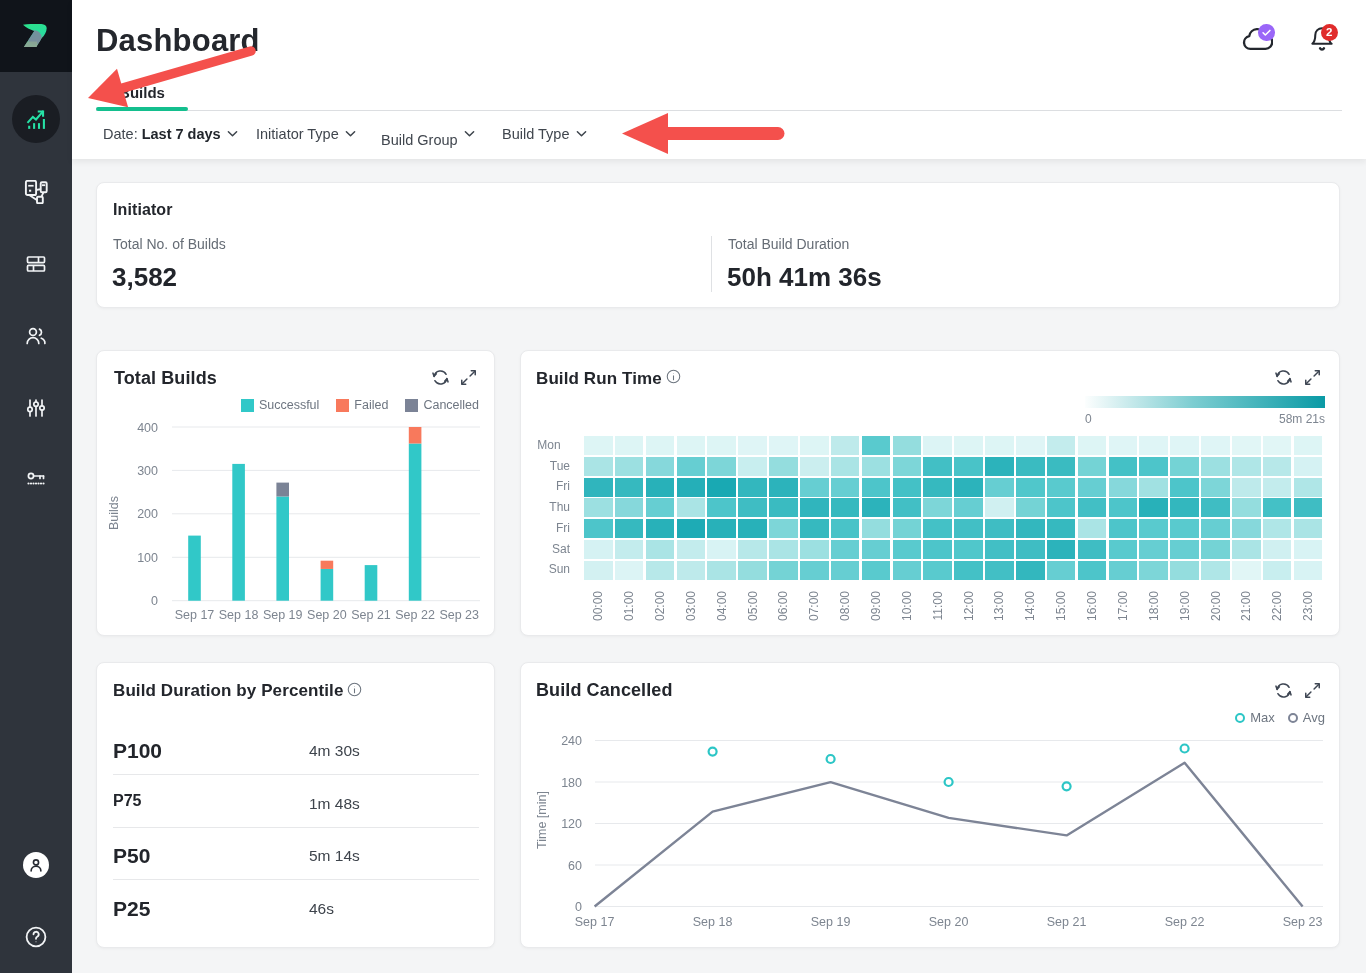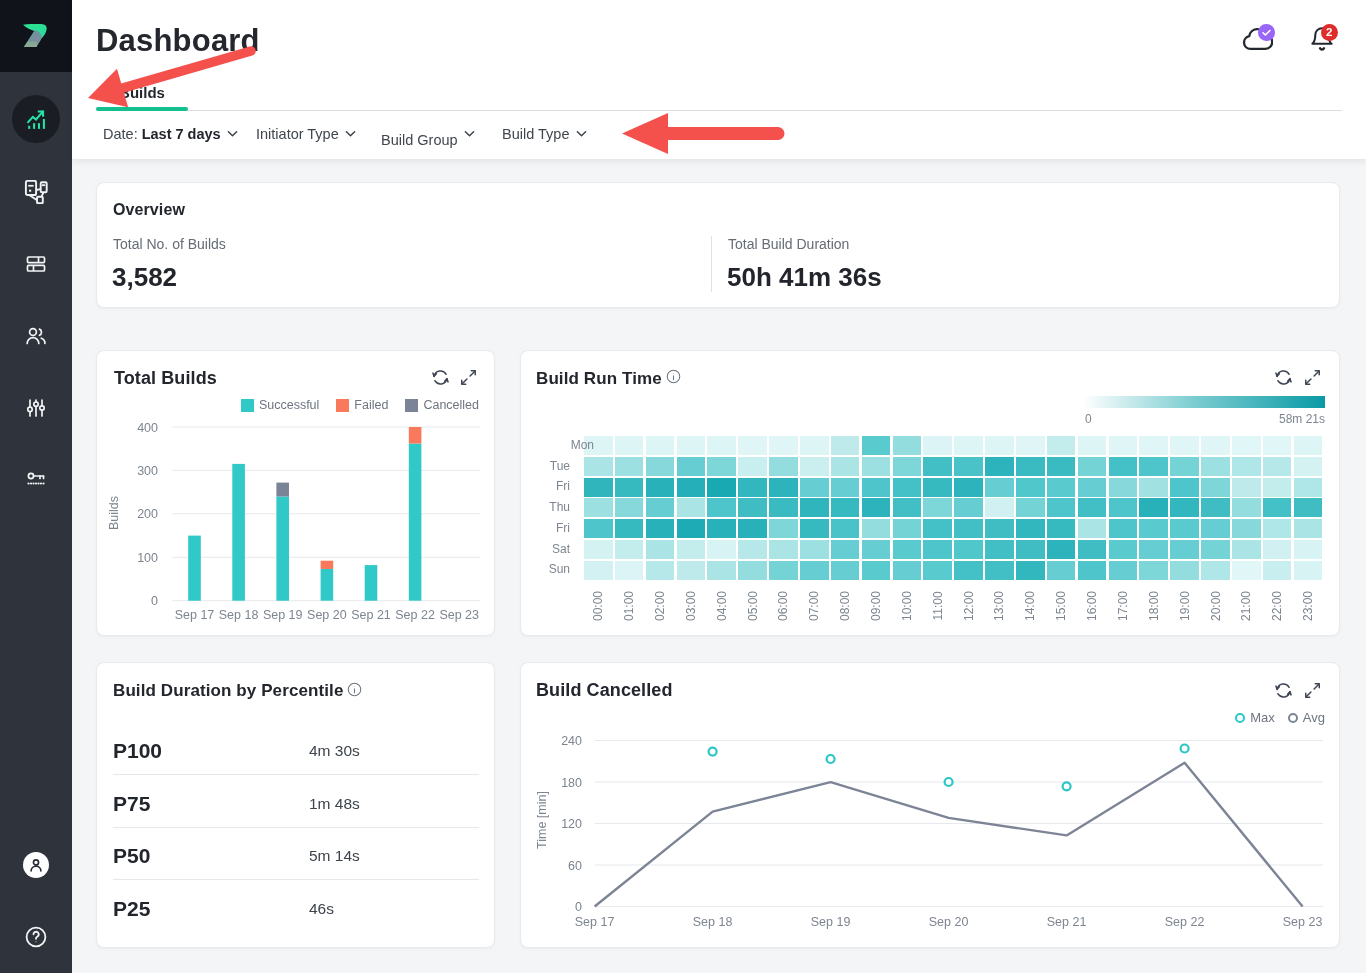--- a/index.html
+++ b/index.html
@@ -126,21 +126,21 @@
     <polyline points="1.5 1.5 6 6 10.5 1.5"></polyline>
   </svg>
 <svg class="abs" style="left:0;top:0" width="800" height="160" viewBox="0 0 800 160">
     <line x1="251.0" y1="51.0" x2="120.7" y2="88.6" stroke="#f4504c" stroke-width="9.5" stroke-linecap="round"></line>
     <polygon points="88.0,98.0 117.0,68.8 128.1,107.2" fill="#f4504c"></polygon>
     <line x1="778.0" y1="133.5" x2="666.0" y2="133.5" stroke="#f4504c" stroke-width="13.0" stroke-linecap="round"></line>
     <polygon points="622.0,133.5 668.0,113.0 668.0,154.0" fill="#f4504c"></polygon>
   </svg>
 
 <div class="card" style="left:96px;top:182px;width:1244px;height:126px"></div>
-<div class="ctitle" style="left:113px;top:201px;font-size:16px">Overview</div>
+<div class="ctitle" style="left:113px;top:201px;font-size:16px">Initiator</div>
 <div class="abs" style="left:711px;top:236px;width:1px;height:56px;background:#dfe1e4"></div>
 <div class="abs" style="left:113px;top:236px;font-size:14px;color:#656c75">Total No. of Builds</div>
 <div class="abs" style="left:112px;top:262px;font-size:26px;font-weight:700;color:#22252b">3,582</div>
 <div class="abs" style="left:728px;top:236px;font-size:14px;color:#656c75">Total Build Duration</div>
 <div class="abs" style="left:727px;top:262px;font-size:26px;font-weight:700;color:#22252b">50h 41m 36s</div>
 
 <div class="card" style="left:96px;top:350px;width:399px;height:286px"></div>
 <div class="ctitle" style="left:114px;top:368px">Total Builds</div>
 <svg style="position:absolute;left:431px;top:368px" width="19" height="19" viewBox="0 0 24 24" fill="none" stroke="#3e4653" stroke-width="1.9" stroke-linecap="round" stroke-linejoin="round">
     <path d="M19.10 7.90 A8.2 8.2 0 0 0 3.92 10.58"></path>
@@ -377,21 +377,21 @@
     <i style="background:#66ced2"></i>
     <i style="background:#4dc5ca"></i>
     <i style="background:#66ced2"></i>
     <i style="background:#7dd6d8"></i>
     <i style="background:#94ddde"></i>
     <i style="background:#afe6e7"></i>
     <i style="background:#e1f6f6"></i>
     <i style="background:#c8eeef"></i>
     <i style="background:#d8f3f4"></i>
   </div>
-<div class="hl" style="left:552px;top:437.8px;width:42px;text-align:right">Mon</div>
+<div class="hl" style="left:528px;top:437.8px;width:42px;text-align:center">Mon</div>
 <div class="hl" style="left:528px;top:458.6px;width:42px;text-align:right">Tue</div>
 <div class="hl" style="left:528px;top:479.3px;width:42px;text-align:right">Fri</div>
 <div class="hl" style="left:528px;top:500.1px;width:42px;text-align:right">Thu</div>
 <div class="hl" style="left:528px;top:520.8px;width:42px;text-align:right">Fri</div>
 <div class="hl" style="left:528px;top:541.6px;width:42px;text-align:right">Sat</div>
 <div class="hl" style="left:528px;top:562.4px;width:42px;text-align:right">Sun</div>
 <div class="hv" style="left:568.2px;top:599px">00:00</div>
 <div class="hv" style="left:599.1px;top:599px">01:00</div>
 <div class="hv" style="left:630.0px;top:599px">02:00</div>
 <div class="hv" style="left:660.8px;top:599px">03:00</div>
@@ -419,21 +419,21 @@
 <div class="card" style="left:96px;top:662px;width:399px;height:286px"></div>
 <div class="ctitle" style="left:113px;top:681px;font-size:17px">Build Duration by Percentile</div>
 <svg style="position:absolute;left:347px;top:682px" width="15" height="15" viewBox="0 0 24 24" fill="none" stroke="#6d757f" stroke-width="1.7">
     <circle cx="12" cy="12" r="10"></circle>
     <line x1="12" y1="11" x2="12" y2="17" stroke-linecap="round"></line>
     <circle cx="12" cy="7.2" r="0.6" fill="#6d757f" stroke="none"></circle>
   </svg>
 <div class="abs" style="left:113px;top:739.0px;font-size:21px;font-weight:700;color:#22252b">P100</div>
 <div class="abs" style="left:309px;top:742.0px;font-size:15.5px;color:#3e444c">4m 30s</div>
 <div class="abs" style="left:113px;top:774.0px;width:366px;height:1px;background:#e7e8ea"></div>
-<div class="abs" style="left:113px;top:791.5px;font-size:21px;font-weight:700;color:#22252b">P75</div>
+<div class="abs" style="left:113px;top:791.5px;font-size:16px;font-weight:700;color:#22252b">P75</div>
 <div class="abs" style="left:309px;top:794.5px;font-size:15.5px;color:#3e444c">1m 48s</div>
 <div class="abs" style="left:113px;top:826.5px;width:366px;height:1px;background:#e7e8ea"></div>
 <div class="abs" style="left:113px;top:844.0px;font-size:21px;font-weight:700;color:#22252b">P50</div>
 <div class="abs" style="left:309px;top:847.0px;font-size:15.5px;color:#3e444c">5m 14s</div>
 <div class="abs" style="left:113px;top:879.0px;width:366px;height:1px;background:#e7e8ea"></div>
 <div class="abs" style="left:113px;top:896.5px;font-size:21px;font-weight:700;color:#22252b">P25</div>
 <div class="abs" style="left:309px;top:899.5px;font-size:15.5px;color:#3e444c">46s</div>
 
 <div class="card" style="left:520px;top:662px;width:820px;height:286px"></div>
 <div class="ctitle" style="left:536px;top:680px">Build Cancelled</div>

